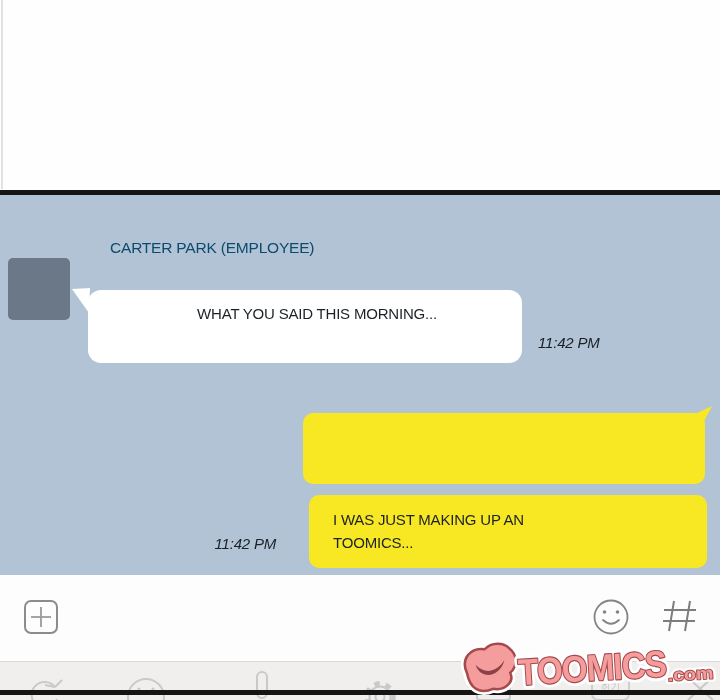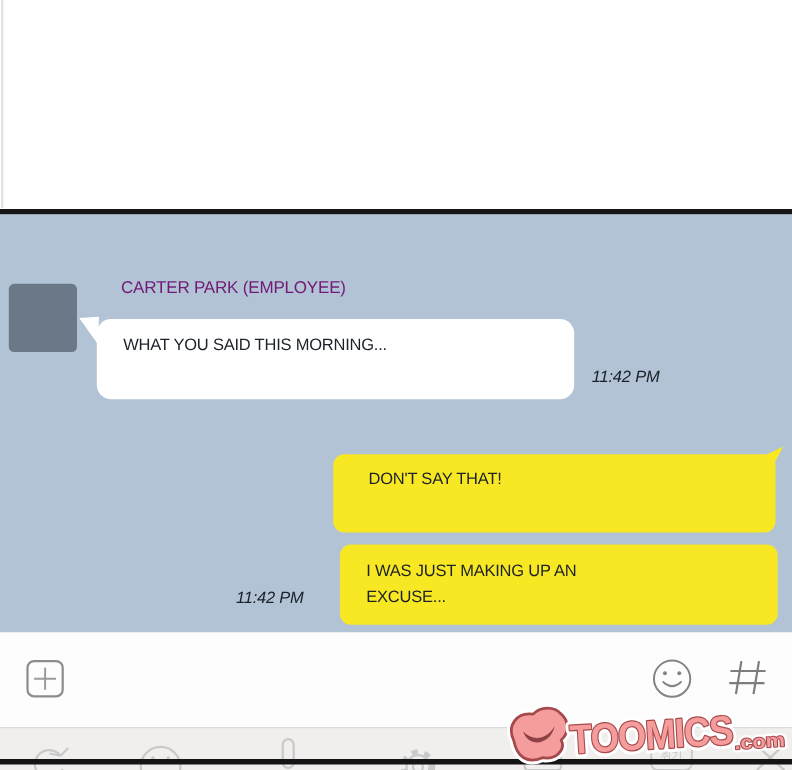--- a/index.html
+++ b/index.html
@@ -9,25 +9,25 @@
     font-family:"Liberation Sans", sans-serif;
   }
   .abs{position:absolute;}
   
   .top-gutter{left:0;top:0;width:720px;height:190px;background:#fefefe;}
   .left-faint-line{left:1px;top:0;width:2px;height:189px;background:#e2e2e2;}
   .panel-border-top{left:0;top:190px;width:720px;height:5px;background:#161616;}
   
   .chat-area{left:0;top:195px;width:720px;height:380px;background:#b1c3d5;}
   .avatar{left:8px;top:63px;width:62px;height:62px;background:#6b7888;border-radius:5px;}
-  .sender-name{left:110px;top:58px;font-size:15.5px;color:#701a75;letter-spacing:-0.2px;white-space:nowrap;}
+  .sender-name{left:110px;top:44px;font-size:15.5px;color:#0c4a6e;letter-spacing:-0.2px;white-space:nowrap;}
   .bubble{box-sizing:border-box;color:#1c222a;font-size:15px;letter-spacing:-0.2px;}
   .bubble .ln{white-space:nowrap;}
   .bubble-left{left:88px;top:95px;width:434px;height:73px;background:#ffffff;border-radius:13px;
-    padding:12px 0 0 24px;line-height:24px;}
+    padding:12px 0 0 24px;line-height:24px;text-align:center;}
   .tail{display:block;}
   .tail-left{left:72px;top:91px;}
   .bubble-right-1{left:303px;top:218px;width:402px;height:71px;background:#f8e723;border-radius:10px;
     padding:11px 0 0 32px;line-height:23px;}
   .tail-right{left:694px;top:210px;}
   .bubble-right-2{left:309px;top:300px;width:398px;height:73px;background:#f8e723;border-radius:10px;
     padding:13px 0 0 24px;line-height:23px;}
   .timestamp{font-size:15px;color:#1a2027;letter-spacing:-0.2px;white-space:nowrap;font-style:italic;}
   .time-1{left:538px;top:139px;}
   .time-2{left:186px;top:340px;width:90px;text-align:right;}
@@ -65,26 +65,25 @@
   </svg>
   <div class="abs bubble bubble-left">
     <div class="ln">WHAT YOU SAID THIS MORNING...</div>
   </div>
   <div class="abs timestamp time-1">11:42 PM</div>
 
   <svg class="abs tail tail-right" width="20" height="28">
     <polygon points="1,9 18,1 5,26" fill="#f8e723"></polygon>
   </svg>
   <div class="abs bubble bubble-right-1">
-    <div class="ln">DON'T SAY THAT!</div>
   </div>
 
   <div class="abs bubble bubble-right-2">
     <div class="ln">I WAS JUST MAKING UP AN</div>
-    <div class="ln">EXCUSE...</div>
+    <div class="ln">TOOMICS...</div>
   </div>
   <div class="abs timestamp time-2">11:42 PM</div>
 </div>
 
 <div class="abs toolbar">
   <div class="abs attach-btn">
     <span>
       <svg width="30" height="30" viewBox="0 0 30 30">
         <line x1="15" y1="5" x2="15" y2="25" stroke="#9a9a9a" stroke-width="1.8"></line>
         <line x1="5" y1="15" x2="25" y2="15" stroke="#9a9a9a" stroke-width="1.8"></line>

